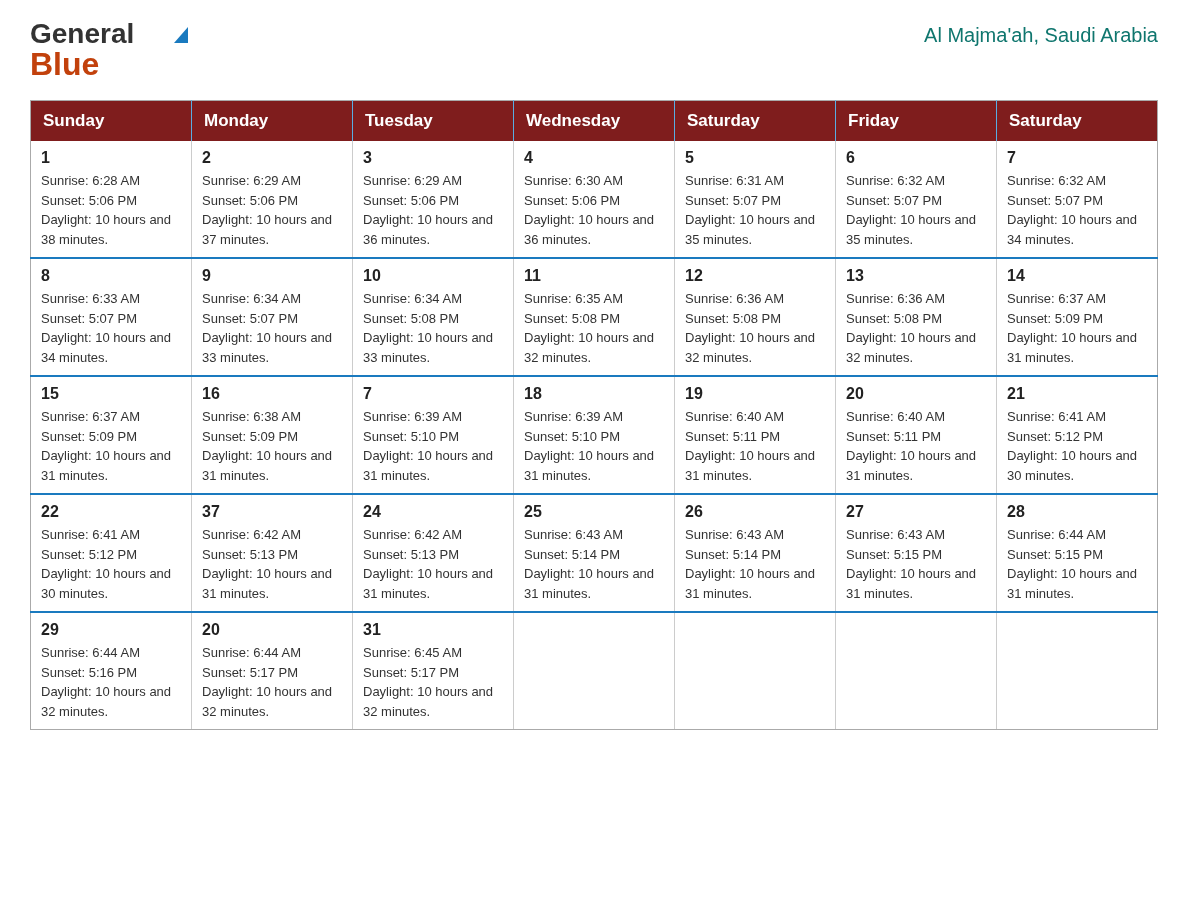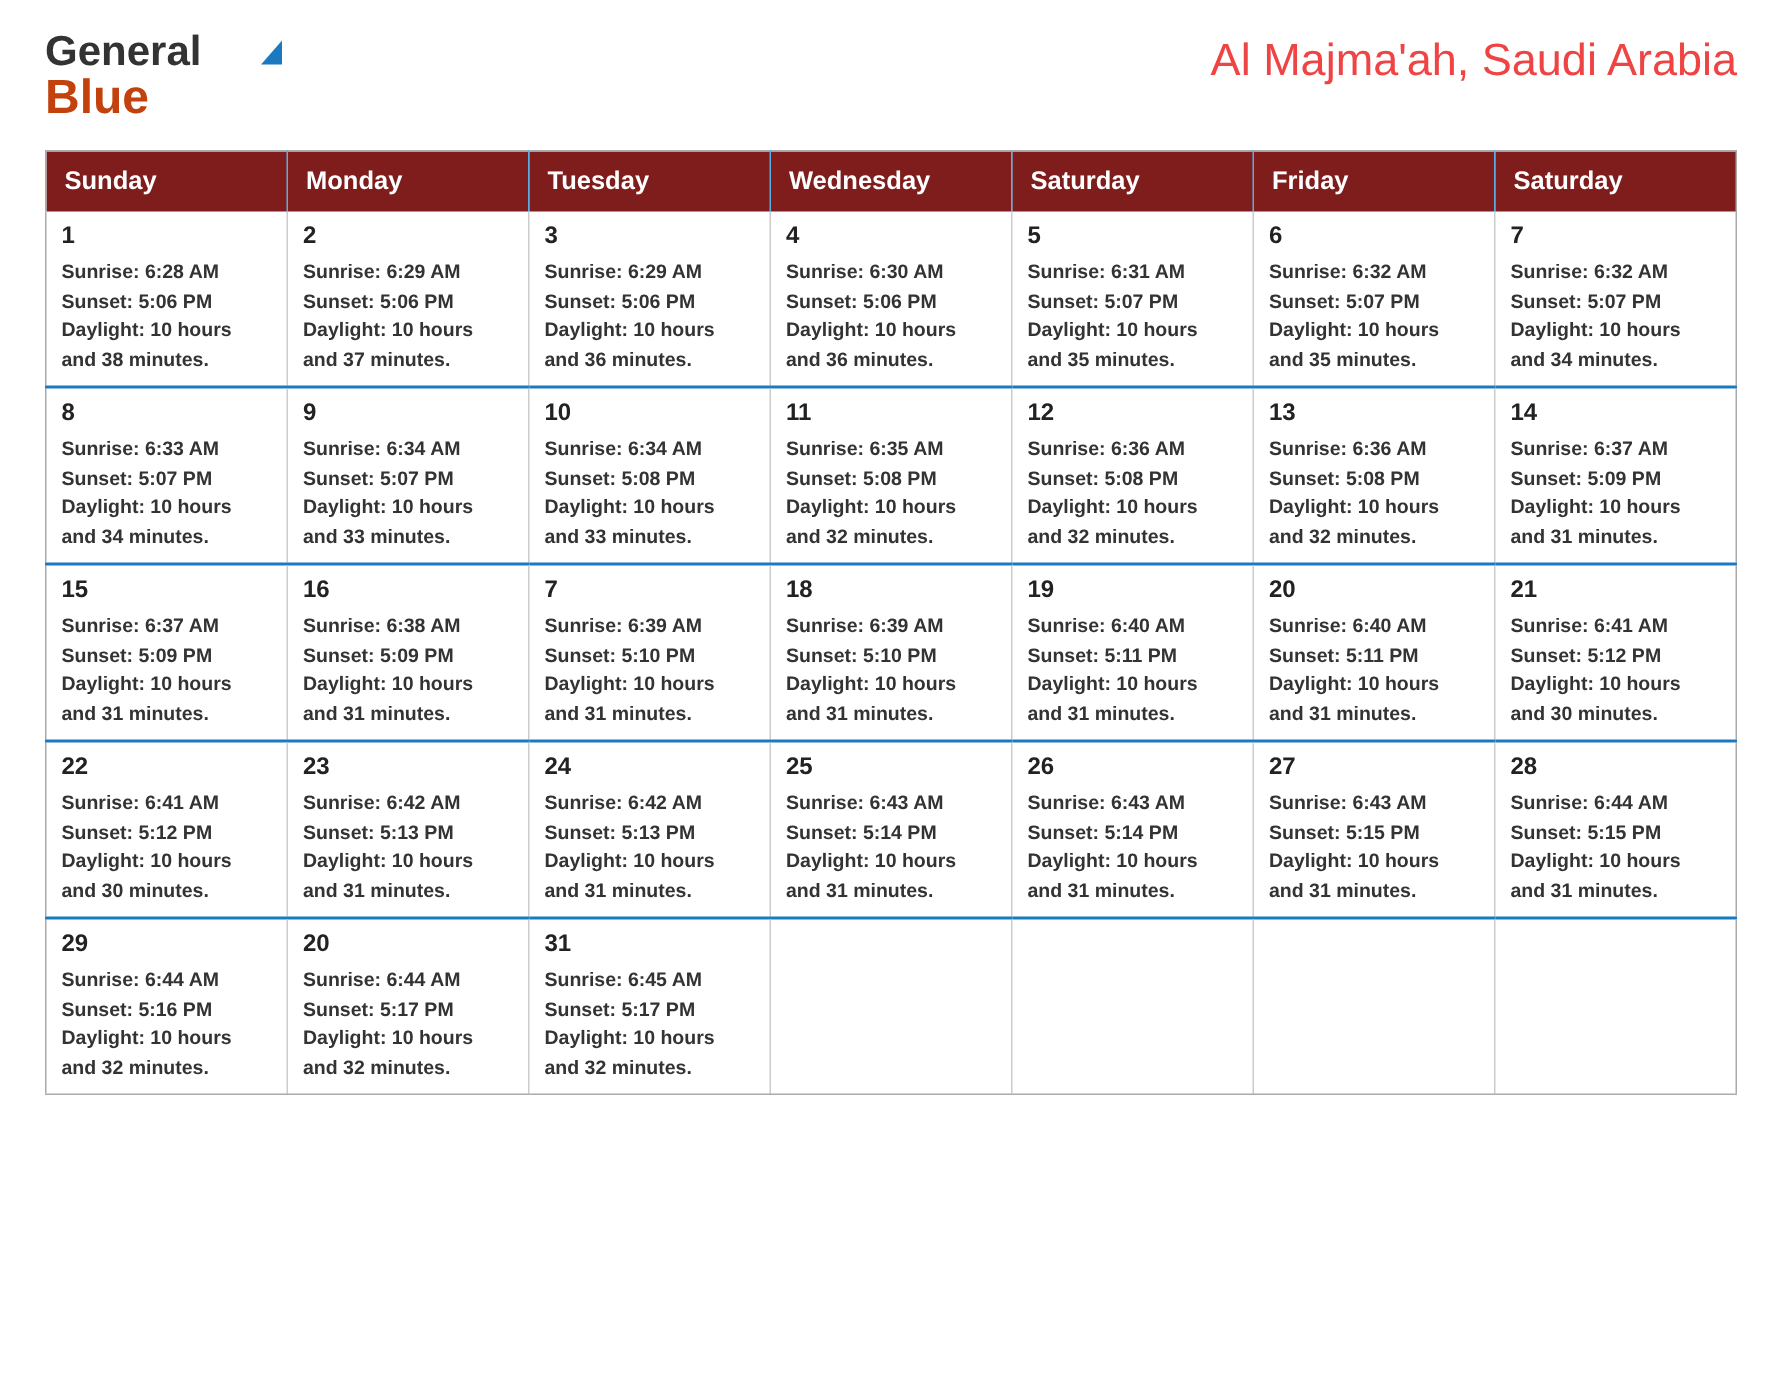--- a/index.html
+++ b/index.html
@@ -36,22 +36,22 @@
     .title-section {
       text-align: right;
     }
     .month-title {
       font-size: 52px;
       font-weight: bold;
       color: #222;
       line-height: 1.1;
     }
     .location {
-      font-size: 30px;
-      color: #ef4444;
+      font-size: 20px;
+      color: #0f766e;
       margin-top: 4px;
     }
     .calendar-table {
       width: 100%;
       border-collapse: collapse;
       border: 1px solid #aaa;
     }
     .calendar-table th {
       background-color: #7f1d1d;
       color: #fff;
@@ -85,21 +85,20 @@
       font-size: 16px;
       font-weight: bold;
       color: #222;
       display: block;
       margin-bottom: 4px;
     }
     .day-info {
       font-size: 13px;
       line-height: 1.5;
       color: #333;
-      font-weight: bold;
     }
     .empty-cell {
       background: #fff;
     }
     .logo-row1 {
       display: flex;
       align-items: center;
       gap: 32px;
     }
     .triangle-svg {
@@ -314,21 +313,21 @@
       <tr>
         <td>
           <span class="day-number">22</span>
         <div class="day-info">
           Sunrise: 6:41 AM<br>
           Sunset: 5:12 PM<br>
           Daylight: 10 hours and 30 minutes.
         </div>
         </td>
         <td>
-          <span class="day-number">23</span>
+          <span class="day-number">37</span>
         <div class="day-info">
           Sunrise: 6:42 AM<br>
           Sunset: 5:13 PM<br>
           Daylight: 10 hours and 31 minutes.
         </div>
         </td>
         <td>
           <span class="day-number">24</span>
         <div class="day-info">
           Sunrise: 6:42 AM<br>

